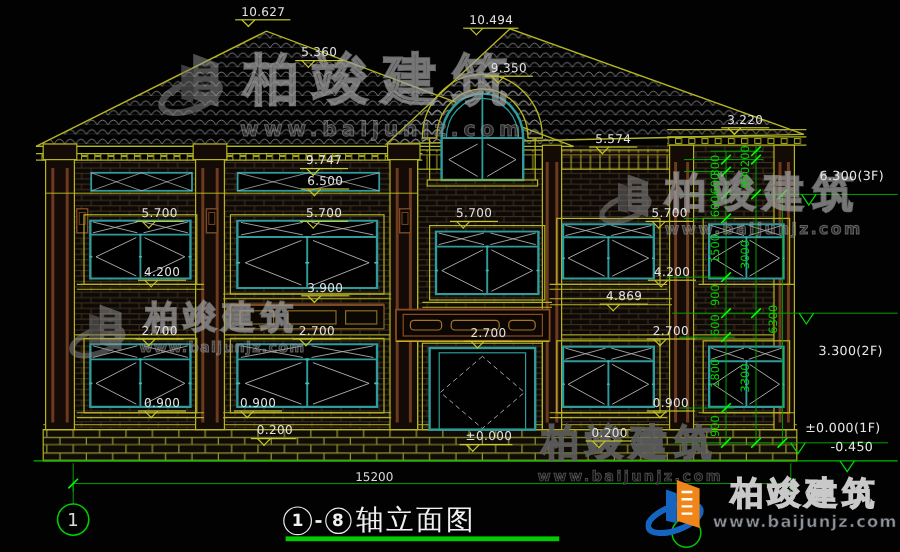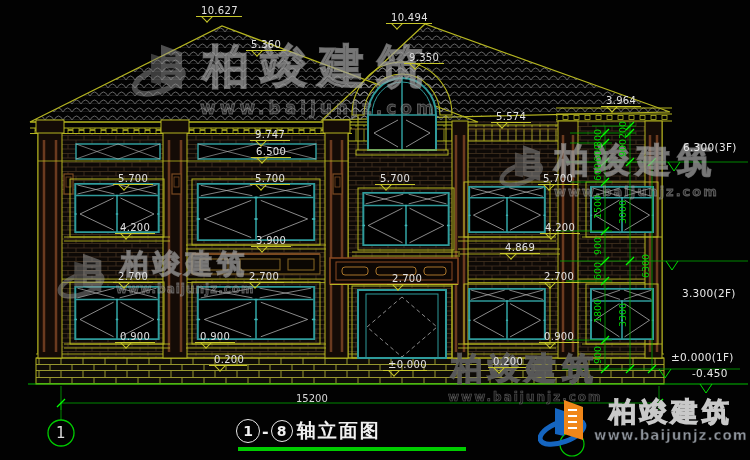--- a/index.html
+++ b/index.html
@@ -15,21 +15,21 @@
       border-right:1px solid #c6c62a;border-bottom:1px solid #c6c62a;transform:rotate(45deg);}
   .lvl{position:absolute;color:#e8e8e8;font-size:10.5px;line-height:11px;white-space:nowrap;letter-spacing:.3px;}
   .vdim{position:absolute;color:#00d400;font-size:9.5px;white-space:nowrap;
         transform:translate(-50%,-50%) rotate(-90deg);}
   .wtxt{position:absolute;color:#e4e4e4;font-size:10px;white-space:nowrap;}
   
   .title{position:absolute;left:236px;top:418px;display:flex;align-items:center;color:#f0f0f0;}
   .title .bub{display:inline-flex;align-items:center;justify-content:center;width:22px;height:22px;
       border:1.5px solid #e8e8e8;border-radius:50%;font-size:14px;font-weight:700;}
   .title .dash{font-size:16px;font-weight:700;margin:0 2px;}
-  .title .nm{font-size:19px;font-weight:700;letter-spacing:2px;margin-left:4px;}
+  .title .nm{font-size:23px;font-weight:400;letter-spacing:2px;margin-left:4px;}
   .title-rule{position:absolute;left:238px;top:447px;width:228px;height:4px;background:#00cc00;}
   
   .wm{position:absolute;display:flex;align-items:flex-start;pointer-events:none;}
   .wm .glyph{flex:0 0 auto;opacity:.5;}
   .wm .col{display:flex;flex-direction:column;align-items:center;}
   .wm .nm{font-weight:700;color:rgba(125,125,125,.30);-webkit-text-stroke:1.5px rgba(168,168,168,.62);white-space:nowrap;}
   .wm .url{font-weight:700;color:rgba(130,130,130,.32);-webkit-text-stroke:.8px rgba(160,160,160,.55);white-space:nowrap;}
   .wm.dark .nm{color:rgba(20,20,20,.75);-webkit-text-stroke:1.5px rgba(105,105,105,.8);}
   .wm.dark .url{color:rgba(25,25,25,.8);-webkit-text-stroke:.6px rgba(110,110,110,.8);}
   
@@ -299,21 +299,21 @@
       </div>
       <div class="elev" style="left: 386px; top: 13px; --w: 46px;">
         <span class="t">10.494</span>
         <span class="bar"></span>
       </div>
       <div class="elev" style="left: 404px; top: 53px; --w: 40px;">
         <span class="t">9.350</span>
         <span class="bar"></span>
       </div>
       <div class="elev" style="left: 601px; top: 96px; --w: 40px;">
-        <span class="t">3.964</span>
+        <span class="t">3.220</span>
         <span class="bar"></span>
       </div>
       <div class="elev" style="left: 491px; top: 112px; --w: 40px;">
         <span class="t">5.574</span>
         <span class="bar"></span>
       </div>
       <div class="elev" style="left: 250px; top: 130px; --w: 40px;">
         <span class="t">9.747</span>
         <span class="bar"></span>
       </div>

